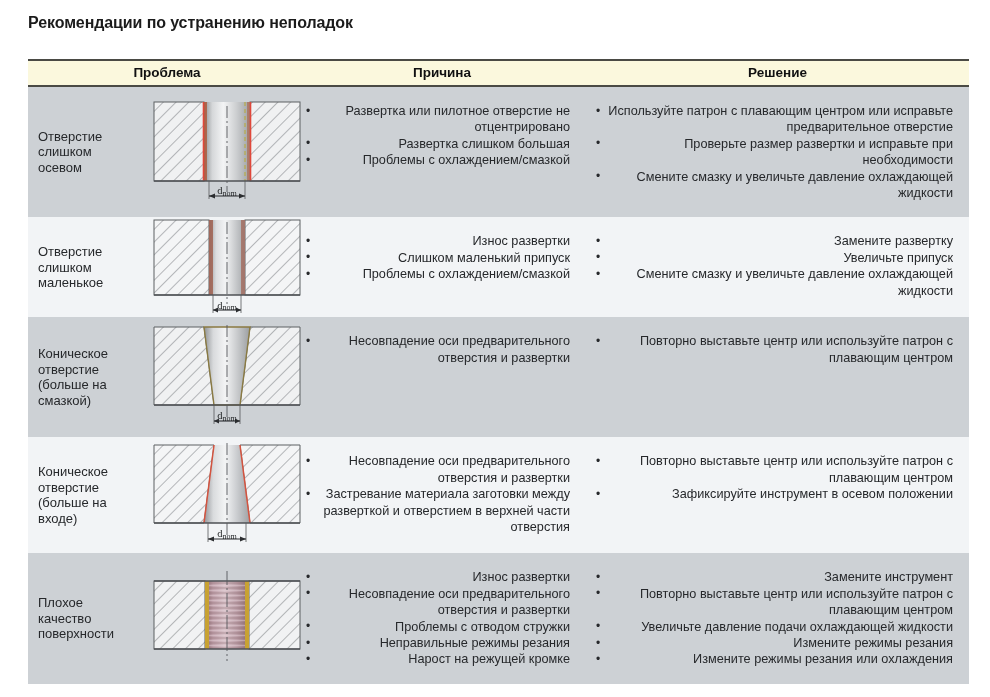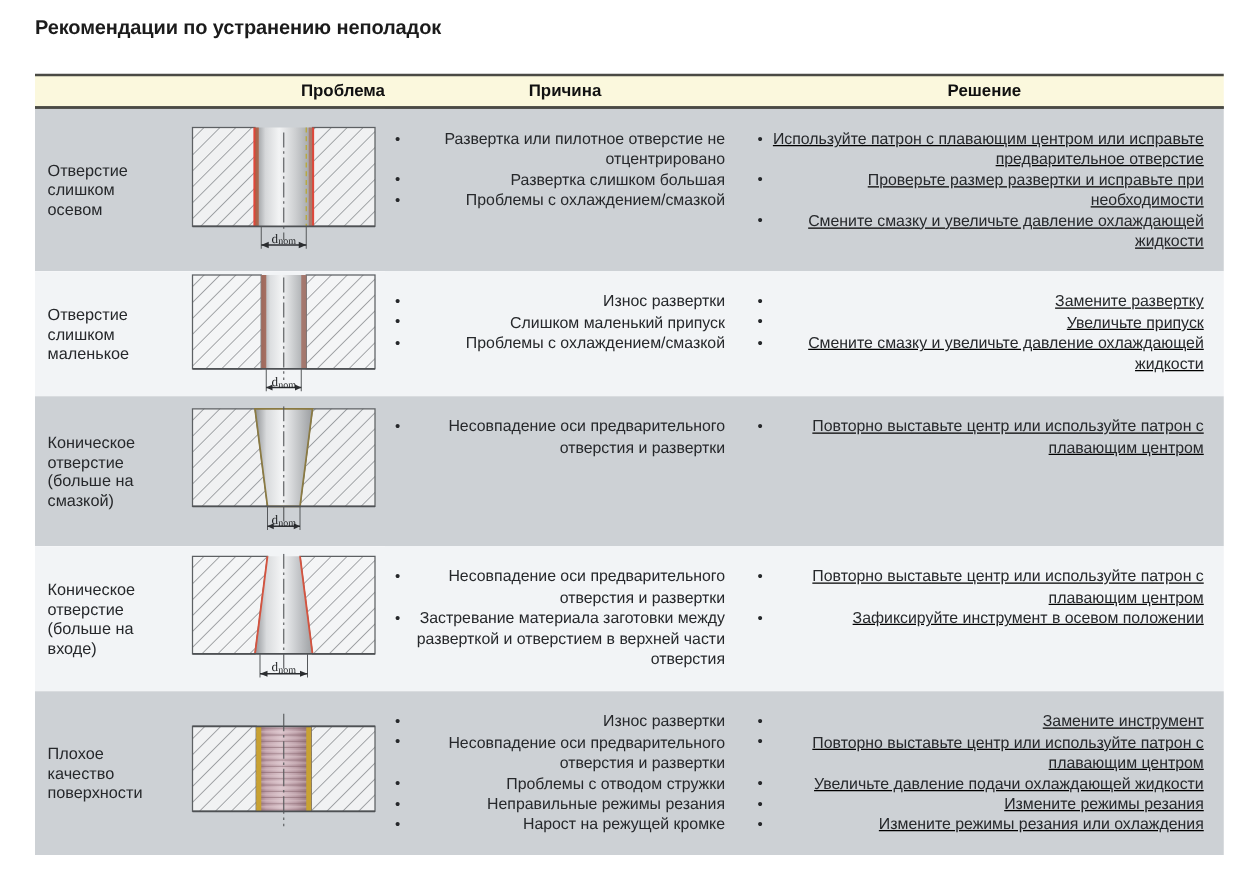--- a/index.html
+++ b/index.html
@@ -39,21 +39,21 @@
     background: #fbf8dd;
     color: #111111;
     font-size: 13.5px;
     font-weight: bold;
     text-align: center;
     padding: 4px 0 5px 0;
     border-top: 2px solid #4a4a44;
     border-bottom: 2px solid #4a4a44;
     vertical-align: middle;
   }
-  th.col-problem { width: 262px; text-align: right; padding-left: 18px; }
+  th.col-problem { width: 262px; text-align: center; padding-left: 8px; }
   th.col-cause   { width: 288px; }
   th.col-remedy  { width: 383px; }
 
   tbody tr.datarow td {
     vertical-align: top;
     padding: 0;
     border: none;
   }
   tr.shade-a td { background: #cdd1d5; }
   tr.shade-b td { background: #f2f4f6; }
@@ -100,21 +100,21 @@
   }
   ul.blist li::before {
     content: "\2022";
     position: absolute;
     left: 2px;
     top: -0.5px;
     font-size: 12px;
     color: #26282b;
   }
   td.c-cause ul.blist { margin-left: 6px; }
-  td.c-remedy ul.blist { margin-left: 8px; text-decoration: underline; }
+  td.c-remedy ul.blist { margin-left: 8px; }
 
   svg { display: block; }
 </style>
 </head>
 <body>
 
 <div class="page-title">Рекомендации по устранению неполадок</div>
 
 <div class="table-wrap">
 <table class="tbl">

